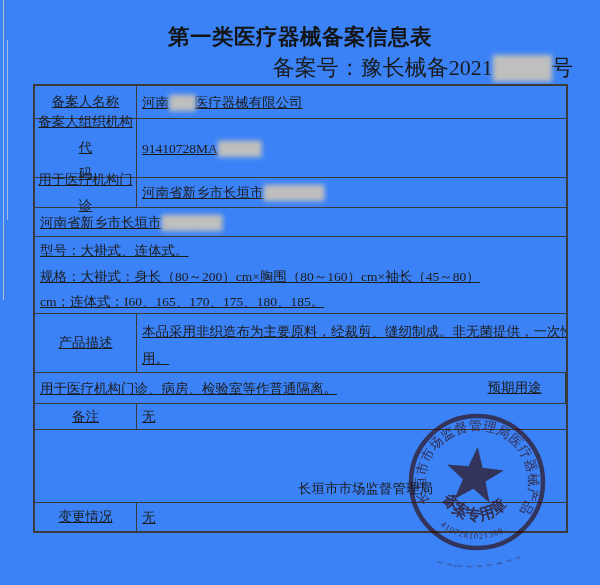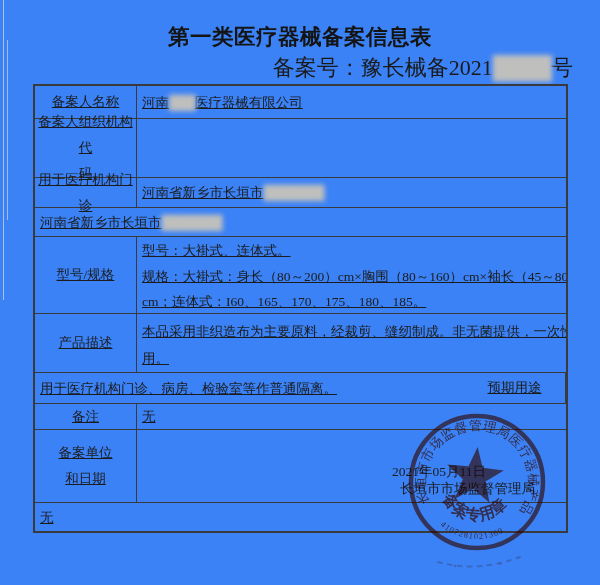--- a/index.html
+++ b/index.html
@@ -100,34 +100,34 @@
   <div class="doc-table">
 
     <div class="row" style="height:32px">
       <div class="cell label">备案人名称</div>
       <div class="cell value"><span>河南</span><span class="redact">███</span><span>医疗器械有限公司</span></div>
     </div>
 
     <div class="row" style="height:58px">
       <div class="cell label">备案人组织机构代
 码</div>
+      <div class="cell value"><span>91410728MA</span><span class="redact">█████</span></div>
     </div>
 
     <div class="row" style="height:29px">
       <div class="cell label">用于医疗机构门诊</div>
       <div class="cell value"><span>河南省新乡市长垣市</span><span class="redact">███████</span></div>
     </div>
 
     <div class="row" style="height:28px">
       <div class="cell value"><span>河南省新乡市长垣市</span><span class="redact">███████</span></div>
     </div>
 
 
     <div class="row" style="height:76px">
-      <div class="cell label">型号/规格</div>
       <div class="cell value multiline"><span>型号：大褂式、连体式。
 规格：大褂式：身长（80～200）cm×胸围（80～160）cm×袖长（45～80）
 cm；连体式：I60、165、170、175、180、185。</span></div>
     </div>
 
     <div class="row" style="height:58px">
       <div class="cell label">产品描述</div>
       <div class="cell value desc"><span>本品采用非织造布为主要原料，经裁剪、缝纫制成。非无菌提供，一次性使
 用。</span></div>
     </div>
@@ -136,29 +136,27 @@
       <div class="cell value"><span>用于医疗机构门诊、病房、检验室等作普通隔离。</span></div>
       <div class="cell label">预期用途</div>
     </div>
 
     <div class="row" style="height:25px">
       <div class="cell label">备注</div>
       <div class="cell value"><span>无</span></div>
     </div>
 
     <div class="row" style="height:72px">
-      <div class="cell label">备案单位
-和日期</div>
       <div class="cell value unit-date">
         <div class="agency-line">长垣市市场监督管理局</div>
-        <div class="date-line">2021年05月11日</div>
       </div>
     </div>
 
     <div class="row" style="height:28px">
+      <div class="cell label">变更情况</div>
       <div class="cell value"><span>无</span></div>
     </div>
 
   </div>
 
   <svg class="stamp" viewBox="0 0 600 585" xmlns="http://www.w3.org/2000/svg">
     <defs>
       <path id="ringTextPath" d="M 429.9 504 A 52 52 0 1 1 524.1 504" fill="none"></path>
       <path id="bottomTextPath" d="M 444.8 502.1 A 38 38 0 0 0 509.2 502.1" fill="none"></path>
       <path id="numberPath" d="M 431.5 516.3 A 57 57 0 0 0 522.5 516.3" fill="none"></path>

